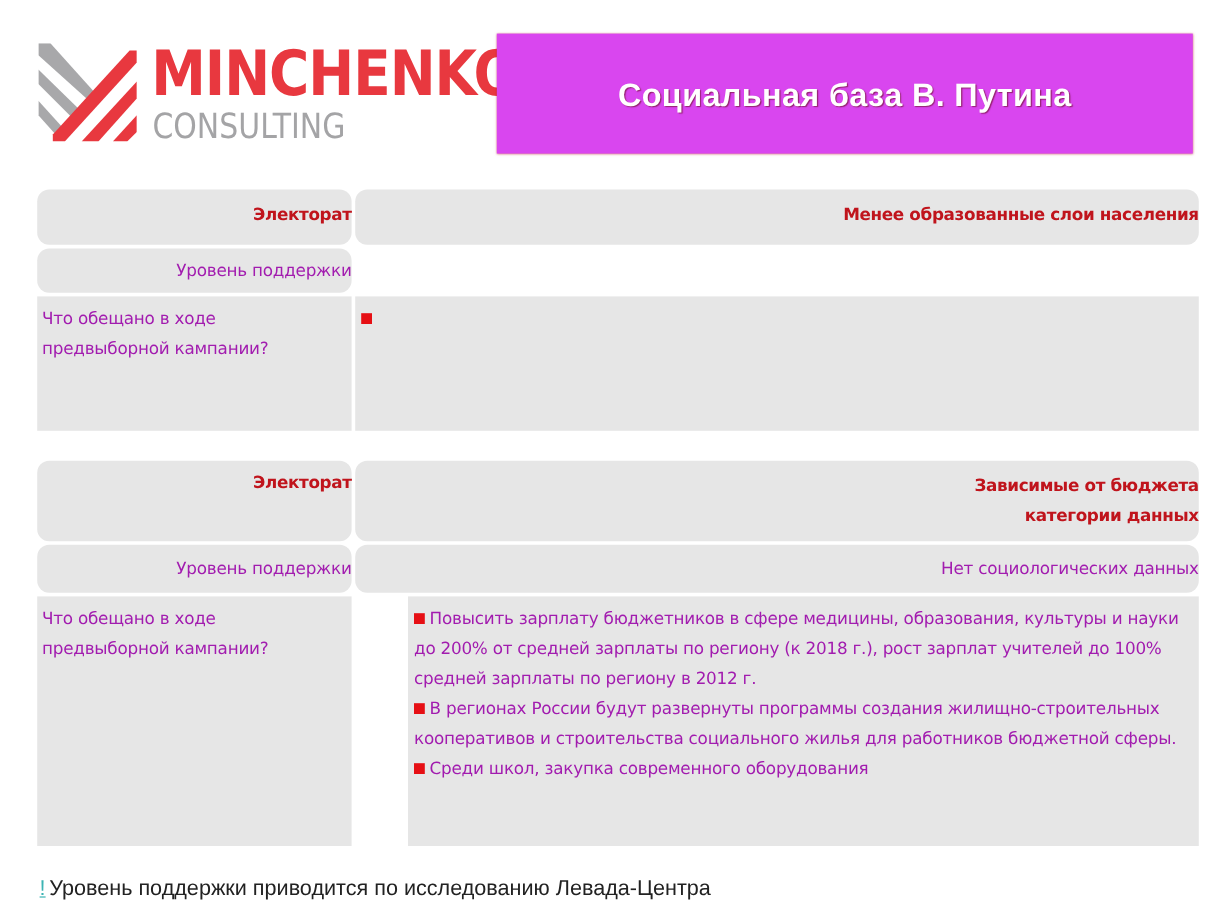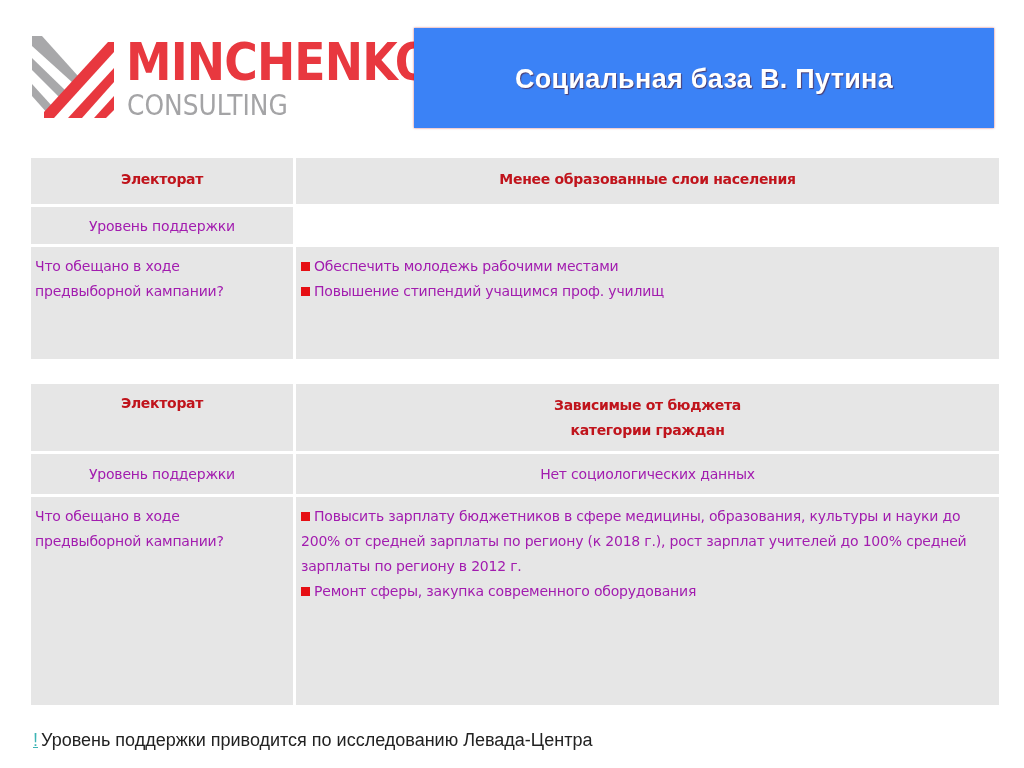--- a/index.html
+++ b/index.html
@@ -46,21 +46,21 @@
       transform-origin: left top;
       letter-spacing: 0px;
       white-space: nowrap;
     }
     .title-box {
       position: absolute;
       left: 414px;
       top: 28px;
       width: 580px;
       height: 100px;
-      background: #3b82f6;
+      background: #d946ef;
       box-shadow: 0 0 2px rgba(180,0,20,0.6);
       display: flex;
       align-items: center;
       justify-content: center;
     }
     .title-text {
       color: #ffffff;
       font-family: "Liberation Sans", sans-serif;
       font-weight: bold;
       font-size: 27px;
@@ -99,21 +99,22 @@
       letter-spacing: -0.2px;
     }
     .hdr {
       color: #C0141C;
       font-weight: bold;
       font-family: "DejaVu Sans", sans-serif;
       font-size: 14px;
       letter-spacing: -0.3px;
     }
     .center {
-      text-align: center;
+      text-align: right;
+      border-radius: 10px;
     }
     .bullets {
       padding-left: 5px;
       padding-top: 7px;
       line-height: 25px;
     }
     .bullet-item {
       display: block;
     }
     .sq {
@@ -180,50 +181,50 @@
   <div class="row" style="top:49px; height:37px;">
     <div class="cell-l center" style="padding-top:10px;">
       <span class="txt">Уровень поддержки</span>
     </div>
   </div>
   <div class="row" style="top:89px; height:112px;">
     <div class="cell-l" style="padding:7px 5px 0 4px; line-height:25px;">
       <span class="txt" style="display:block; width:230px;">Что обещано в ходе предвыборной кампании?</span>
     </div>
     <div class="cell-r bullets txt">
-      <span class="bullet-item"><span class="sq"></span><span>Обеспечить молодежь рабочими местами</span></span>
-      <span class="bullet-item"><span class="sq"></span><span>Повышение стипендий учащимся проф. училищ</span></span>
+      <span class="bullet-item"><span class="sq"></span></span>
     </div>
   </div>
 </div>
 
 <div class="tbl" style="top:384px; height:321px;">
   <div class="row" style="top:0; height:67px;">
     <div class="cell-l center" style="padding-top:10px;">
       <span class="hdr">Электорат</span>
     </div>
     <div class="cell-r center" style="padding-top:9px; line-height:25px;">
       <span class="hdr" style="display:block;">Зависимые от бюджета</span>
-      <span class="hdr" style="display:block;">категории граждан</span>
+      <span class="hdr" style="display:block;">категории данных</span>
     </div>
   </div>
   <div class="row" style="top:70px; height:40px;">
     <div class="cell-l center" style="padding-top:11px;">
       <span class="txt">Уровень поддержки</span>
     </div>
     <div class="cell-r center" style="padding-top:11px;">
       <span class="txt">Нет социологических данных</span>
     </div>
   </div>
   <div class="row" style="top:113px; height:208px;">
     <div class="cell-l" style="padding:7px 5px 0 4px; line-height:25px;">
       <span class="txt" style="display:block; width:230px;">Что обещано в ходе предвыборной кампании?</span>
     </div>
-    <div class="cell-r bullets txt" style="padding-right:16px;">
+    <div class="cell-r bullets txt" style="padding-right:16px;margin-left:44px;">
       <span class="bullet-item"><span class="sq"></span><span>Повысить зарплату бюджетников в сфере медицины, образования, культуры и науки до 200% от средней зарплаты по региону (к 2018 г.), рост зарплат учителей до 100% средней зарплаты по региону в 2012 г.</span></span>
-      <span class="bullet-item"><span class="sq"></span><span>Ремонт сферы, закупка современного оборудования</span></span>
+      <span class="bullet-item"><span class="sq"></span><span>В регионах России будут развернуты программы создания жилищно-строительных кооперативов и строительства социального жилья для работников бюджетной сферы.</span></span>
+      <span class="bullet-item"><span class="sq"></span><span>Среди школ, закупка современного оборудования</span></span>
     </div>
   </div>
 </div>
 
 <div class="footnote">
   <span class="mark">!</span><span>Уровень поддержки приводится по исследованию Левада-Центра</span>
 </div>
 
 </body></html>

